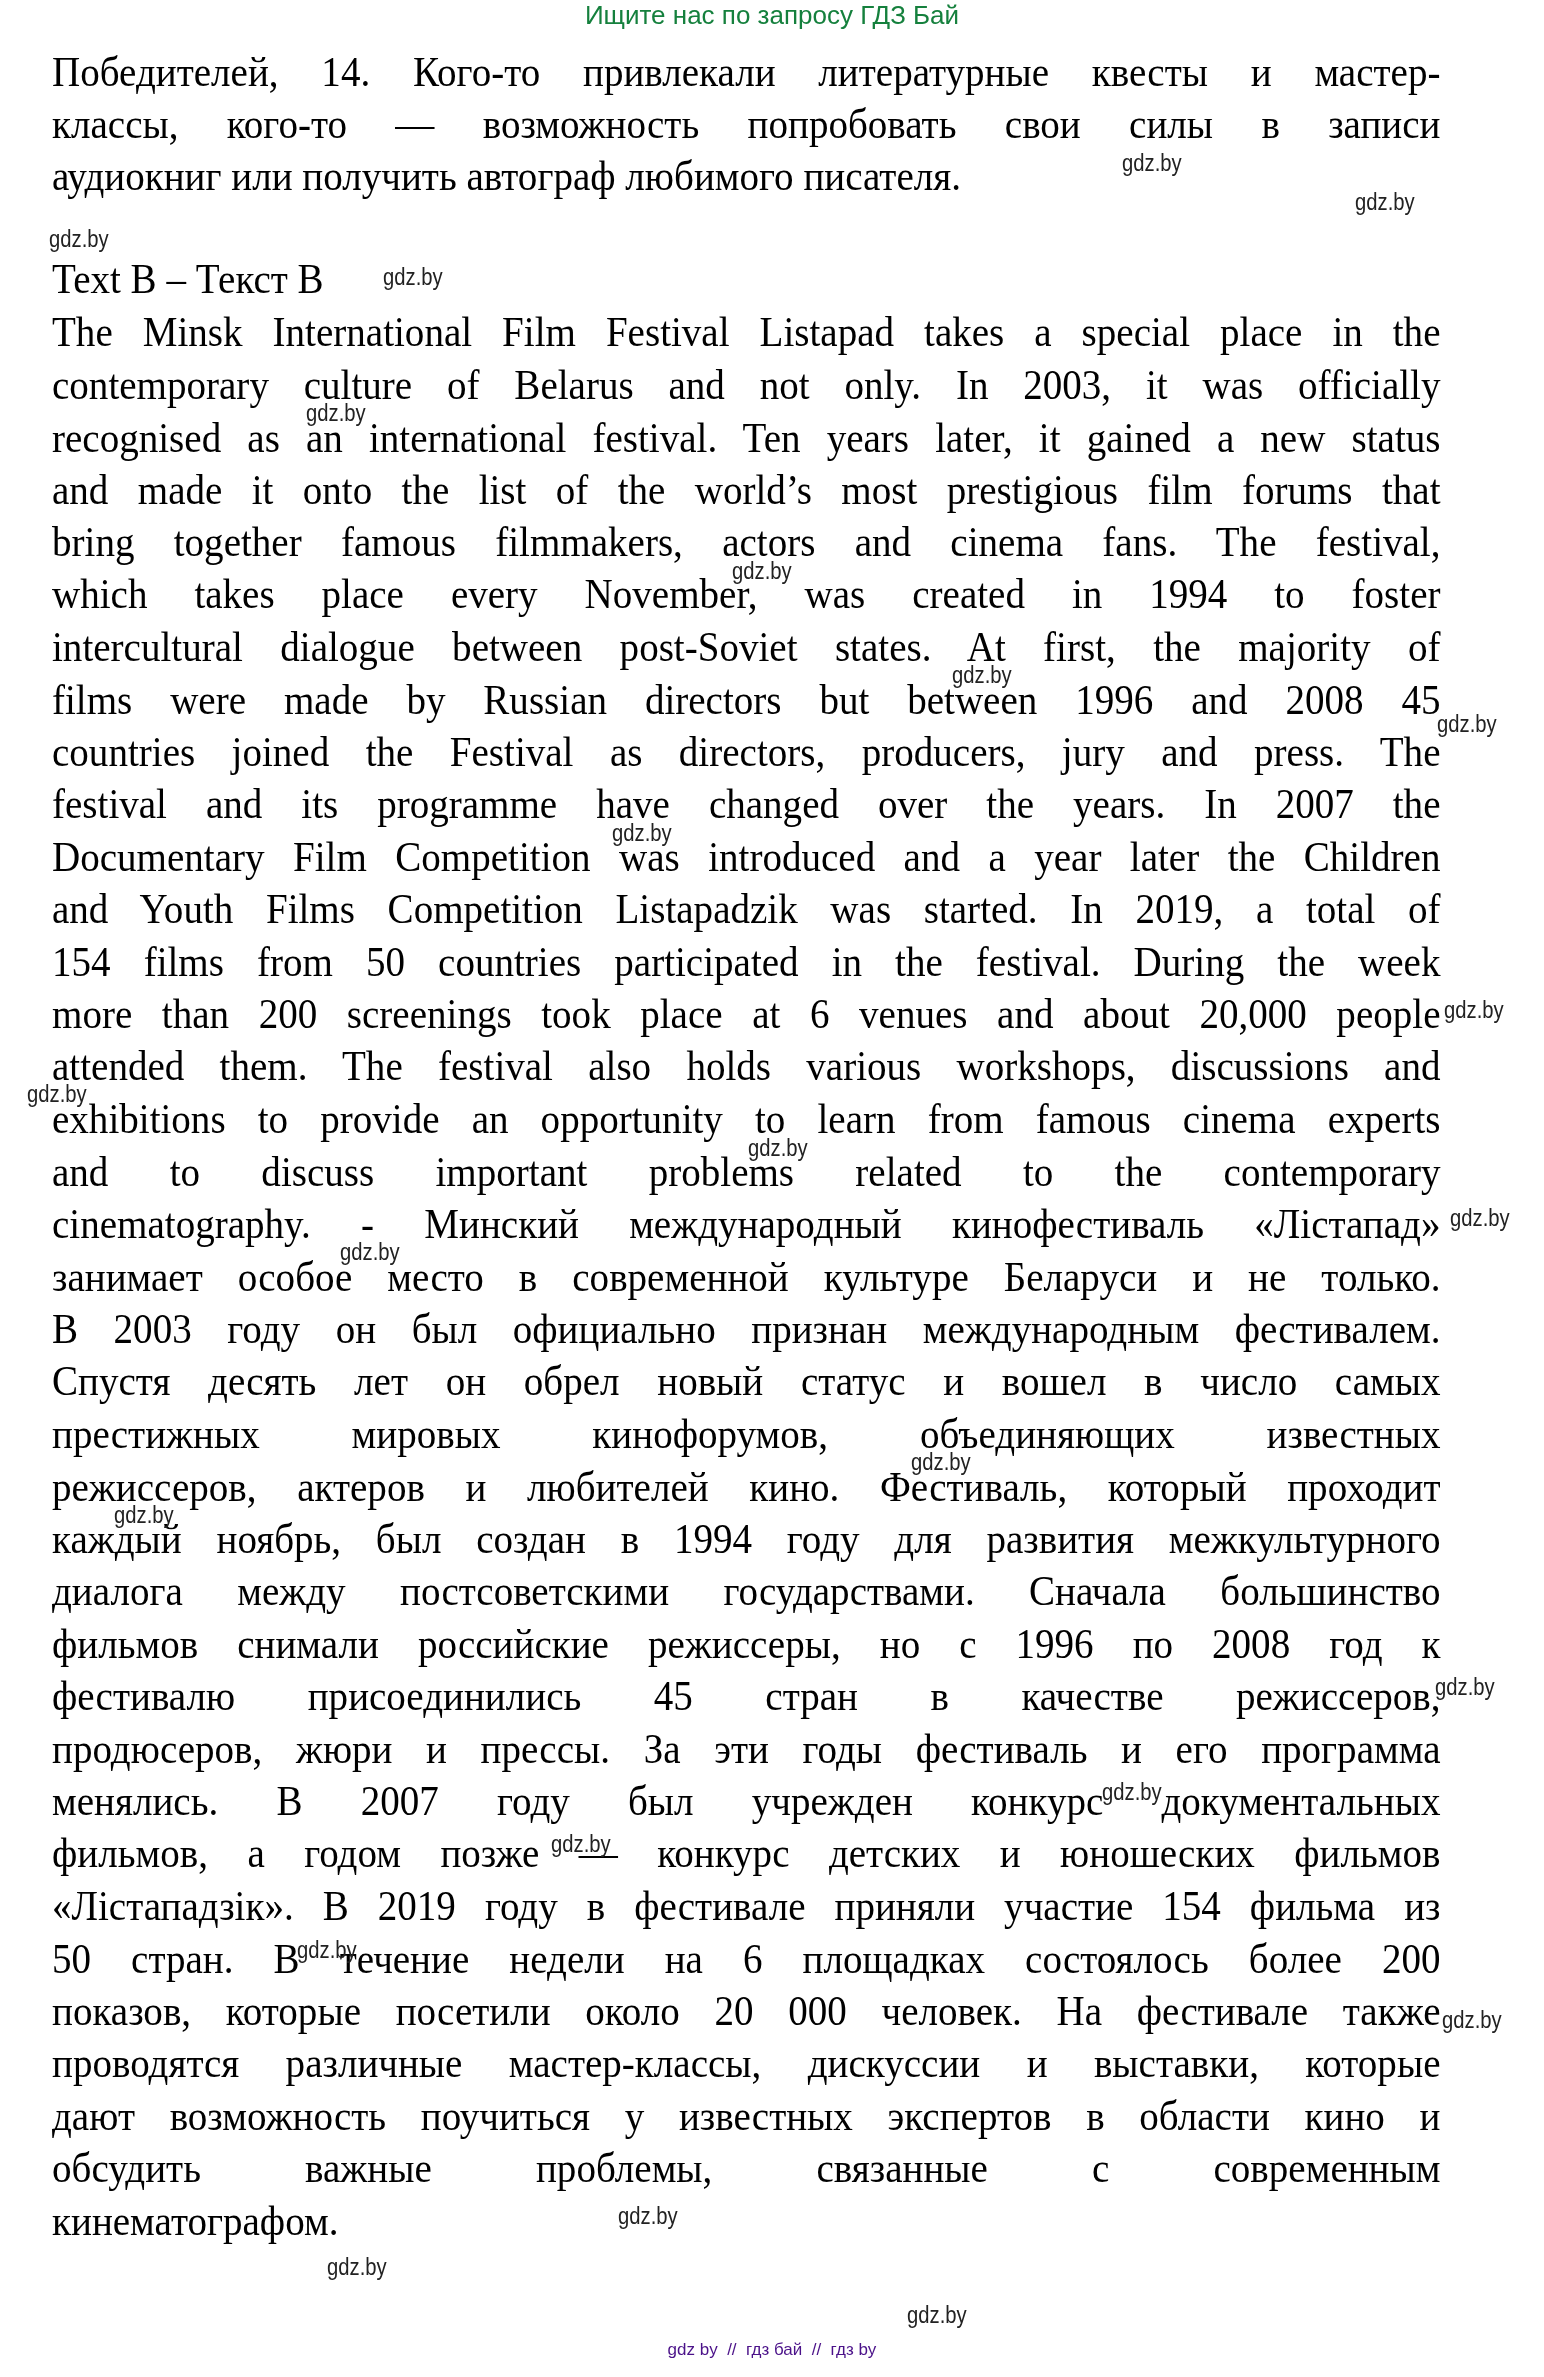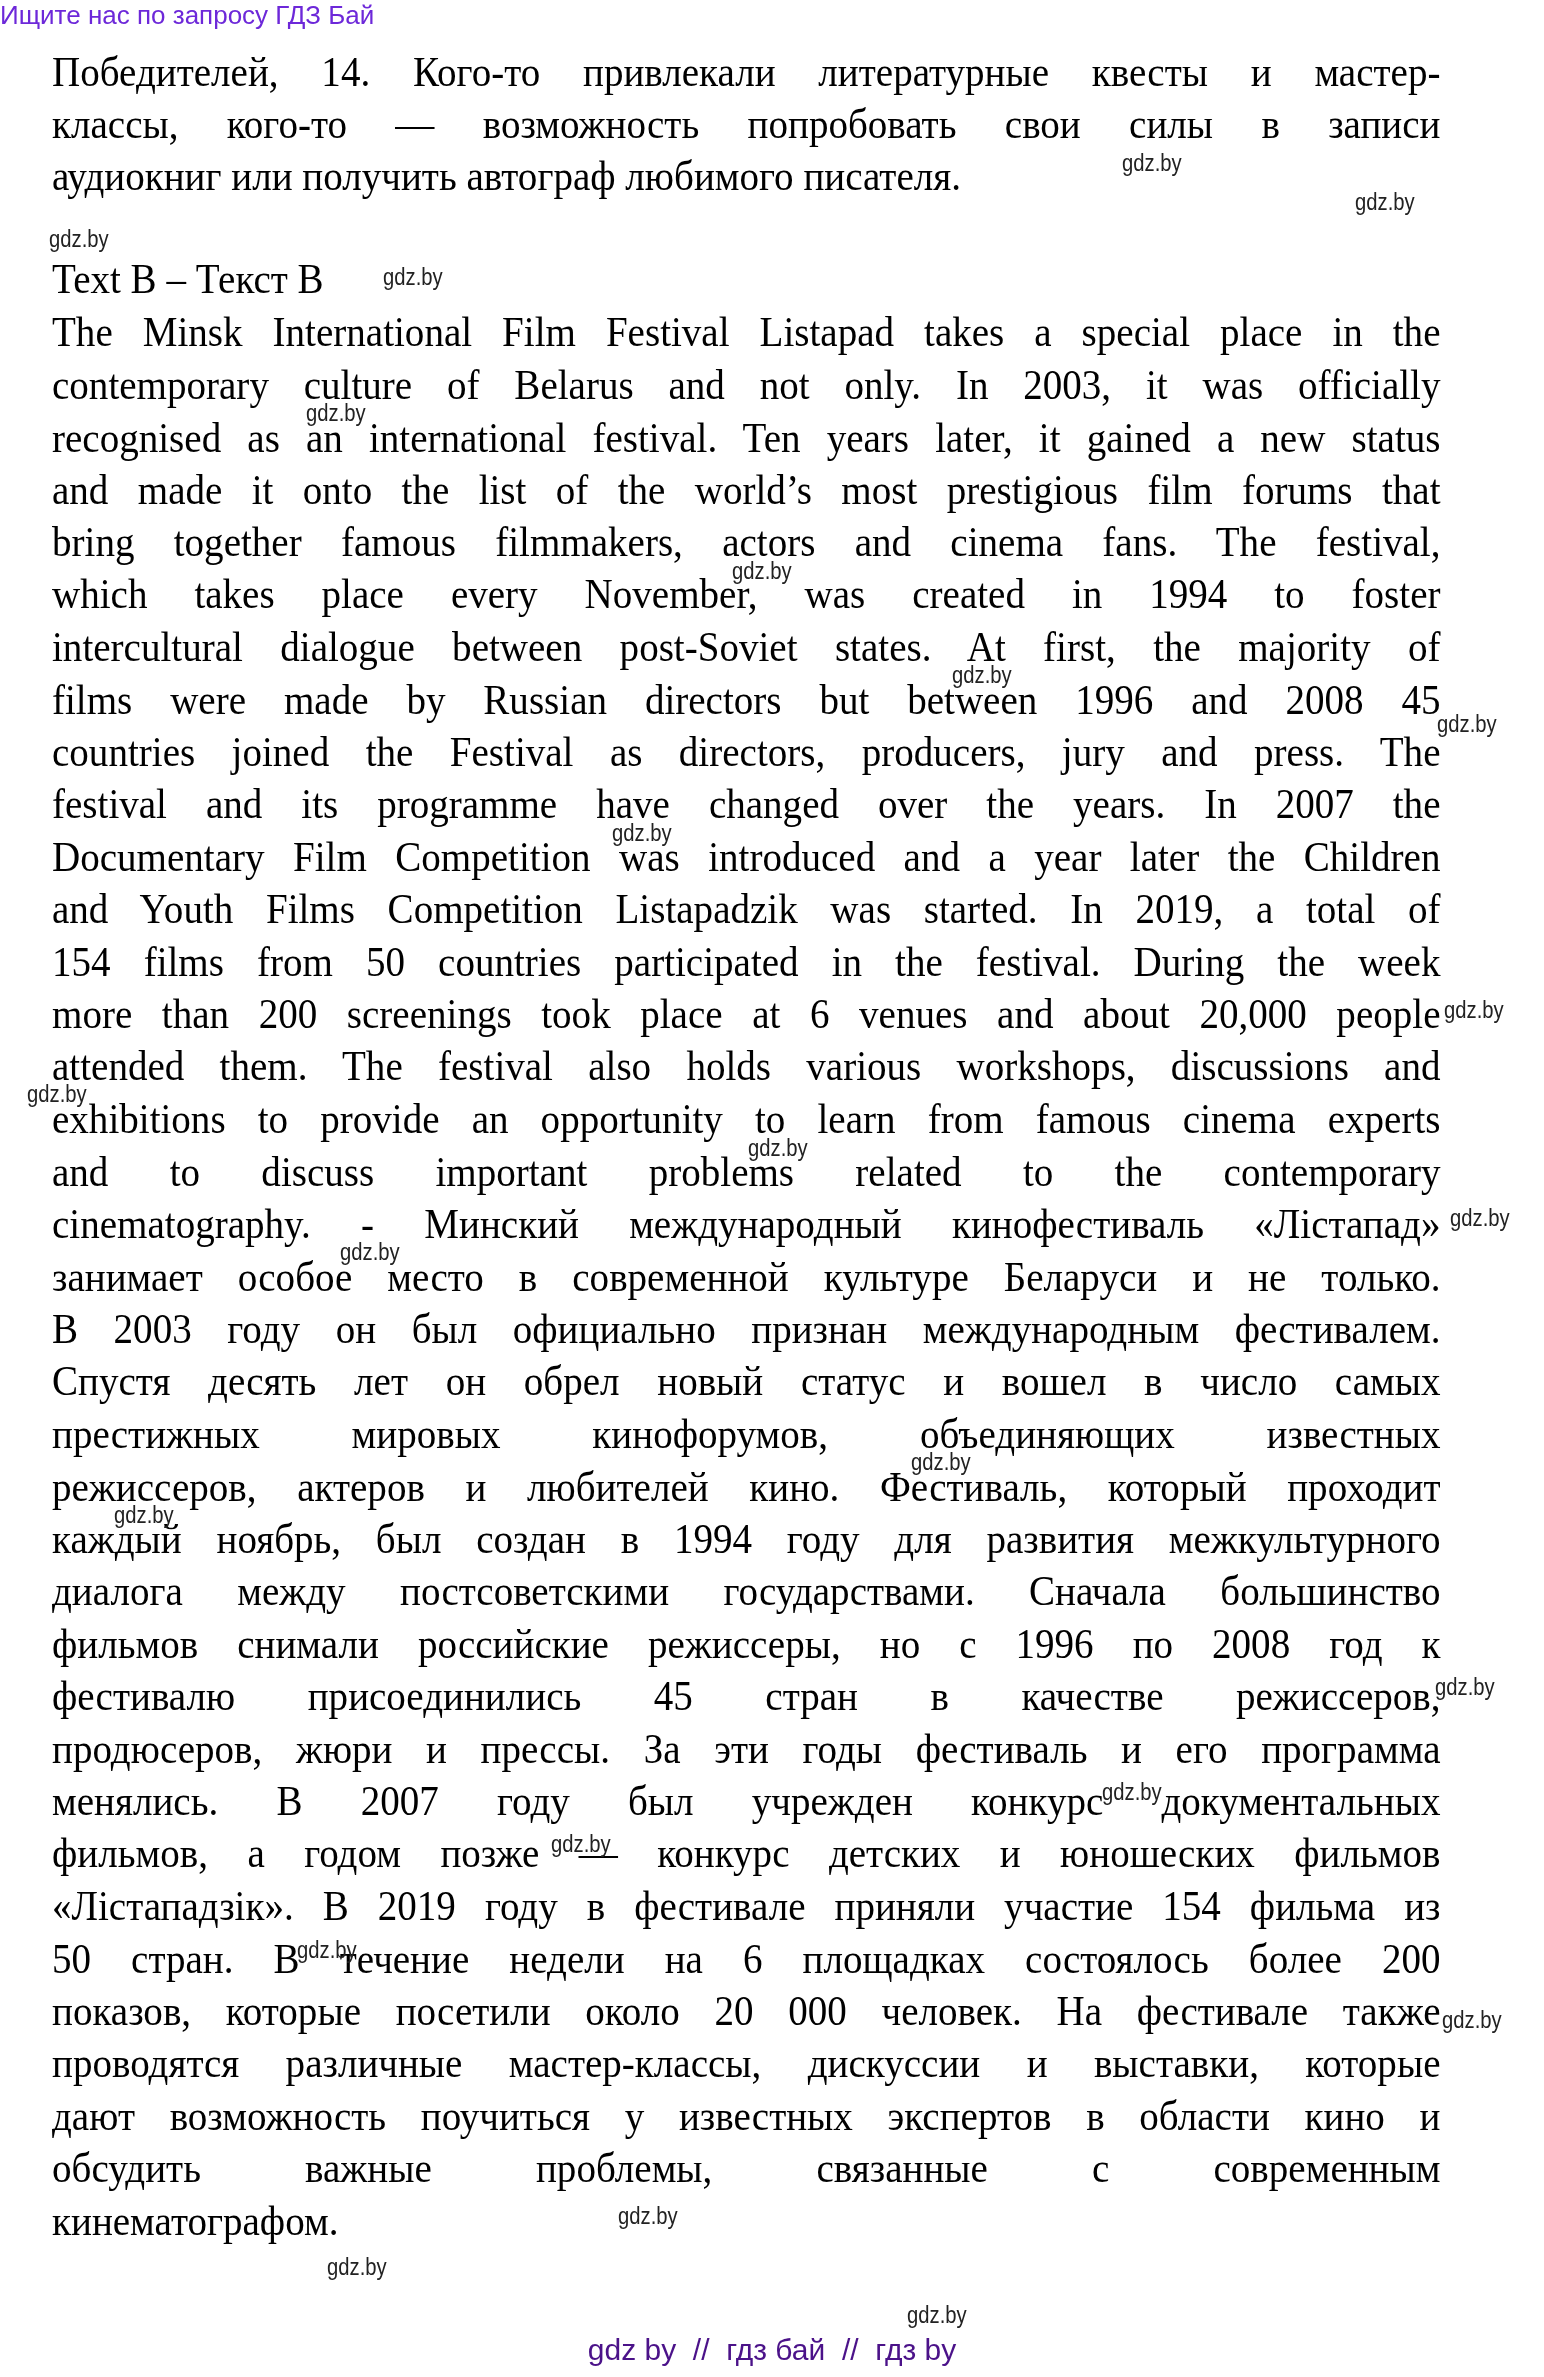--- a/index.html
+++ b/index.html
@@ -1,20 +1,20 @@
 <!DOCTYPE html>
 <html style="font-size:12.6px"><head>
 <meta charset="utf-8">
 <style>
   html, body { margin: 0; padding: 0; background: #ffffff; }
   body { width: 1544px; height: 2377px; position: relative; overflow: hidden; }
   .header {
     position: absolute; top: 0; left: 0; width: 1544px; height: 31.5px;
-    font-family: "Liberation Sans", "DejaVu Sans", sans-serif;
-    font-size: 26px; line-height: 31.5px; color: #6d28d9;
+    text-align: center; font-family: "Liberation Sans", "DejaVu Sans", sans-serif;
+    font-size: 26px; line-height: 31.5px; color: #15803d;
   }
   .page {
     position: absolute; left: 52px; top: 0; width: 1388px;
   }
   .line {
     position: absolute; left: 0; width: 1388px; height: 52px;
     font-family: "Liberation Serif", "DejaVu Serif", serif;
     font-size: 42px; line-height: 52px; color: #000;
     white-space: nowrap; text-align: justify; text-align-last: justify;
     transform: scaleX(0.93); transform-origin: left center;
@@ -22,21 +22,21 @@
   .line.left { text-align-last: left; }
   .line span.inner { display: block; width: 1493px; }
   .heading { text-align-last: left; }
   .wm {
     position: absolute; font-family: "Liberation Sans", "DejaVu Sans", sans-serif;
     font-size: 23px; color: #222; line-height: 25px; white-space: nowrap;
     transform: scaleX(0.88); transform-origin: left center;
   }
   .footer {
     position: absolute; top: 2334px; left: 0; width: 1544px; text-align: center;
-    font-family: "Liberation Sans", "DejaVu Sans", sans-serif; font-size: 30px;
+    font-family: "Liberation Sans", "DejaVu Sans", sans-serif; font-size: 17px;
     line-height: 31.5px; color: #4b1289; white-space: pre;
   }
 </style>
 </head>
 <body>
 
 <div class="header">Ищите нас по запросу ГДЗ Бай</div>
 
 <div class="page">
 

